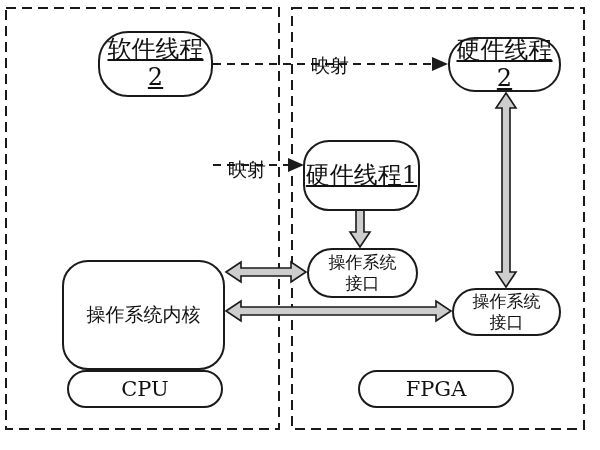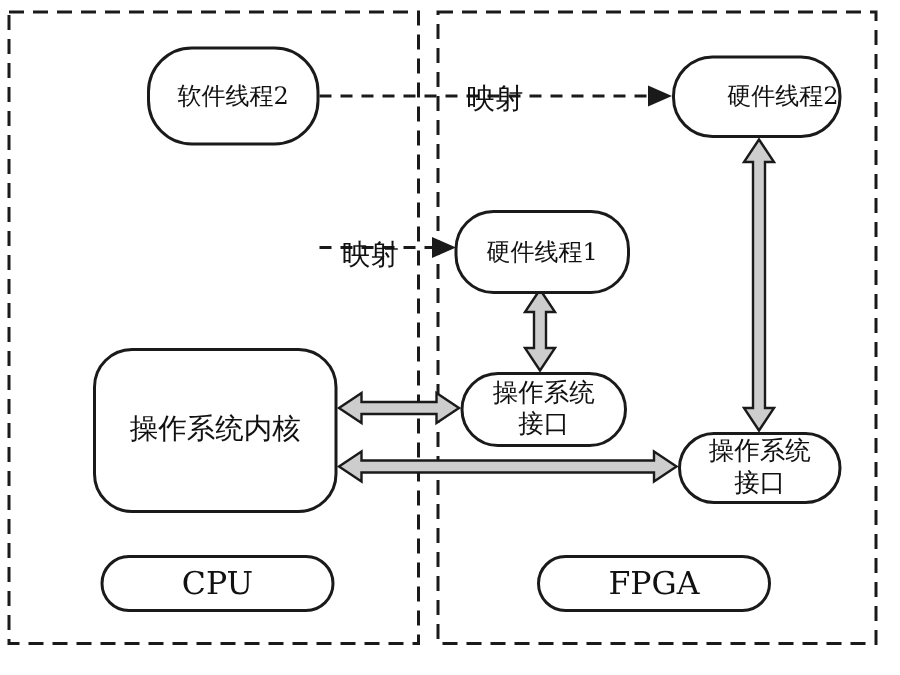--- a/index.html
+++ b/index.html
@@ -6,34 +6,34 @@
   #canvas{
     position:relative;width:600px;height:450px;background:#ffffff;overflow:hidden;
     font-family:"DejaVu Serif","Liberation Serif",serif;color:#111;
   }
   #wires{position:absolute;left:0;top:0;z-index:1;}
   .node{
     position:absolute;z-index:2;background:#fff;border:2px solid #1a1a1a;
     display:flex;flex-direction:column;align-items:center;justify-content:center;
     text-align:center;box-sizing:border-box;line-height:1.15;
   }
-  .thread{font-size:16px;}
-  .kernel{font-size:19px;}
+  .thread{font-size:24px;text-decoration:underline;}
+  .kernel{font-size:19px;margin-top:28px;}
   .iface{font-size:17px;line-height:21px;}
   .pill{font-size:21px;}
   .maplabel{
     position:absolute;z-index:3;font-size:19px;background:transparent;margin-top:19px;
   }
   
   #sw2{left:98px;top:31px;width:115px;height:66px;border-radius:30px;}
   #sw1{left:98px;top:132px;width:115px;height:66px;border-radius:30px;}
   #kernel{left:62px;top:232px;width:163px;height:110px;border-radius:26px;}
   #cpu{left:67px;top:370px;width:156px;height:38px;border-radius:19px;}
   #hw2{left:448px;top:37px;width:113px;height:55px;border-radius:27px;align-items:flex-end;}
-  #hw1{left:303px;top:140px;width:117px;height:56px;border-radius:26px;text-align:right;}
+  #hw1{left:303px;top:140px;width:117px;height:71px;border-radius:26px;text-align:right;}
   #osif1{left:307px;top:248px;width:111px;height:50px;border-radius:25px;}
   #osif2{left:452px;top:288px;width:109px;height:48px;border-radius:24px;}
   #fpga{left:358px;top:370px;width:156px;height:38px;border-radius:19px;}
   #maplabel1{left:311px;top:34px;}
   #maplabel2{left:228px;top:138px;}
 </style>
 </head>
 <body>
 
 <div id="canvas">

